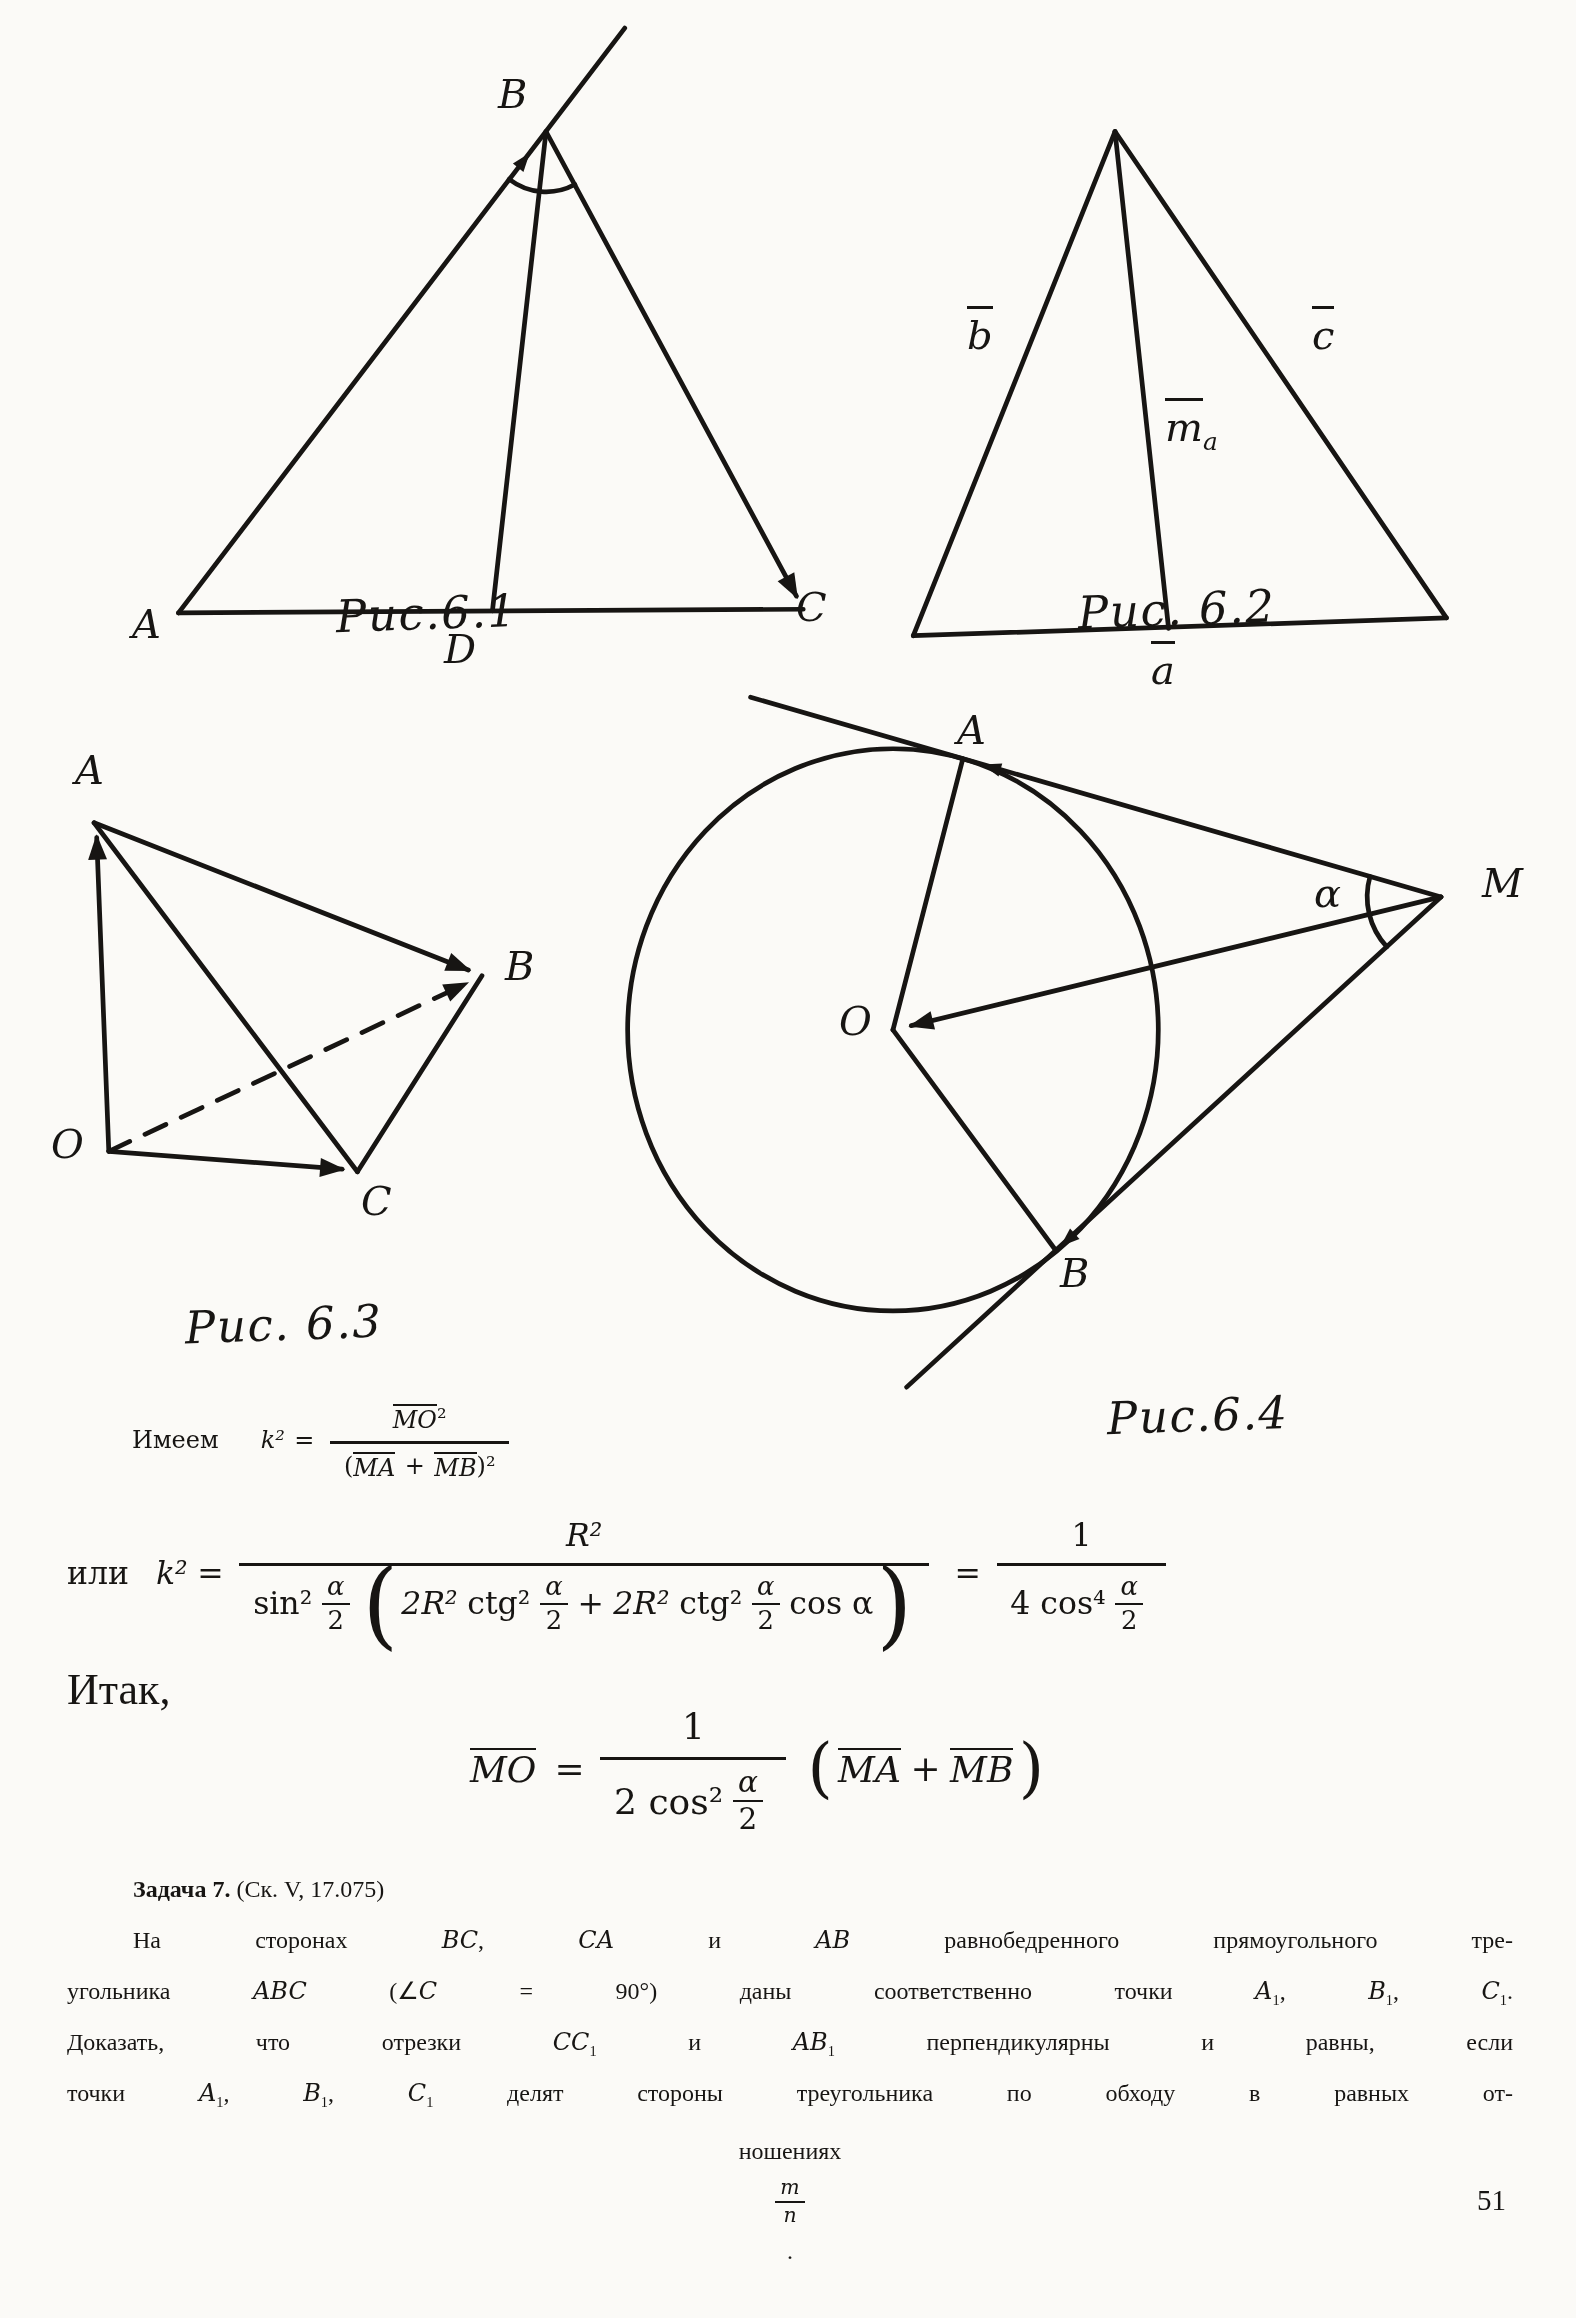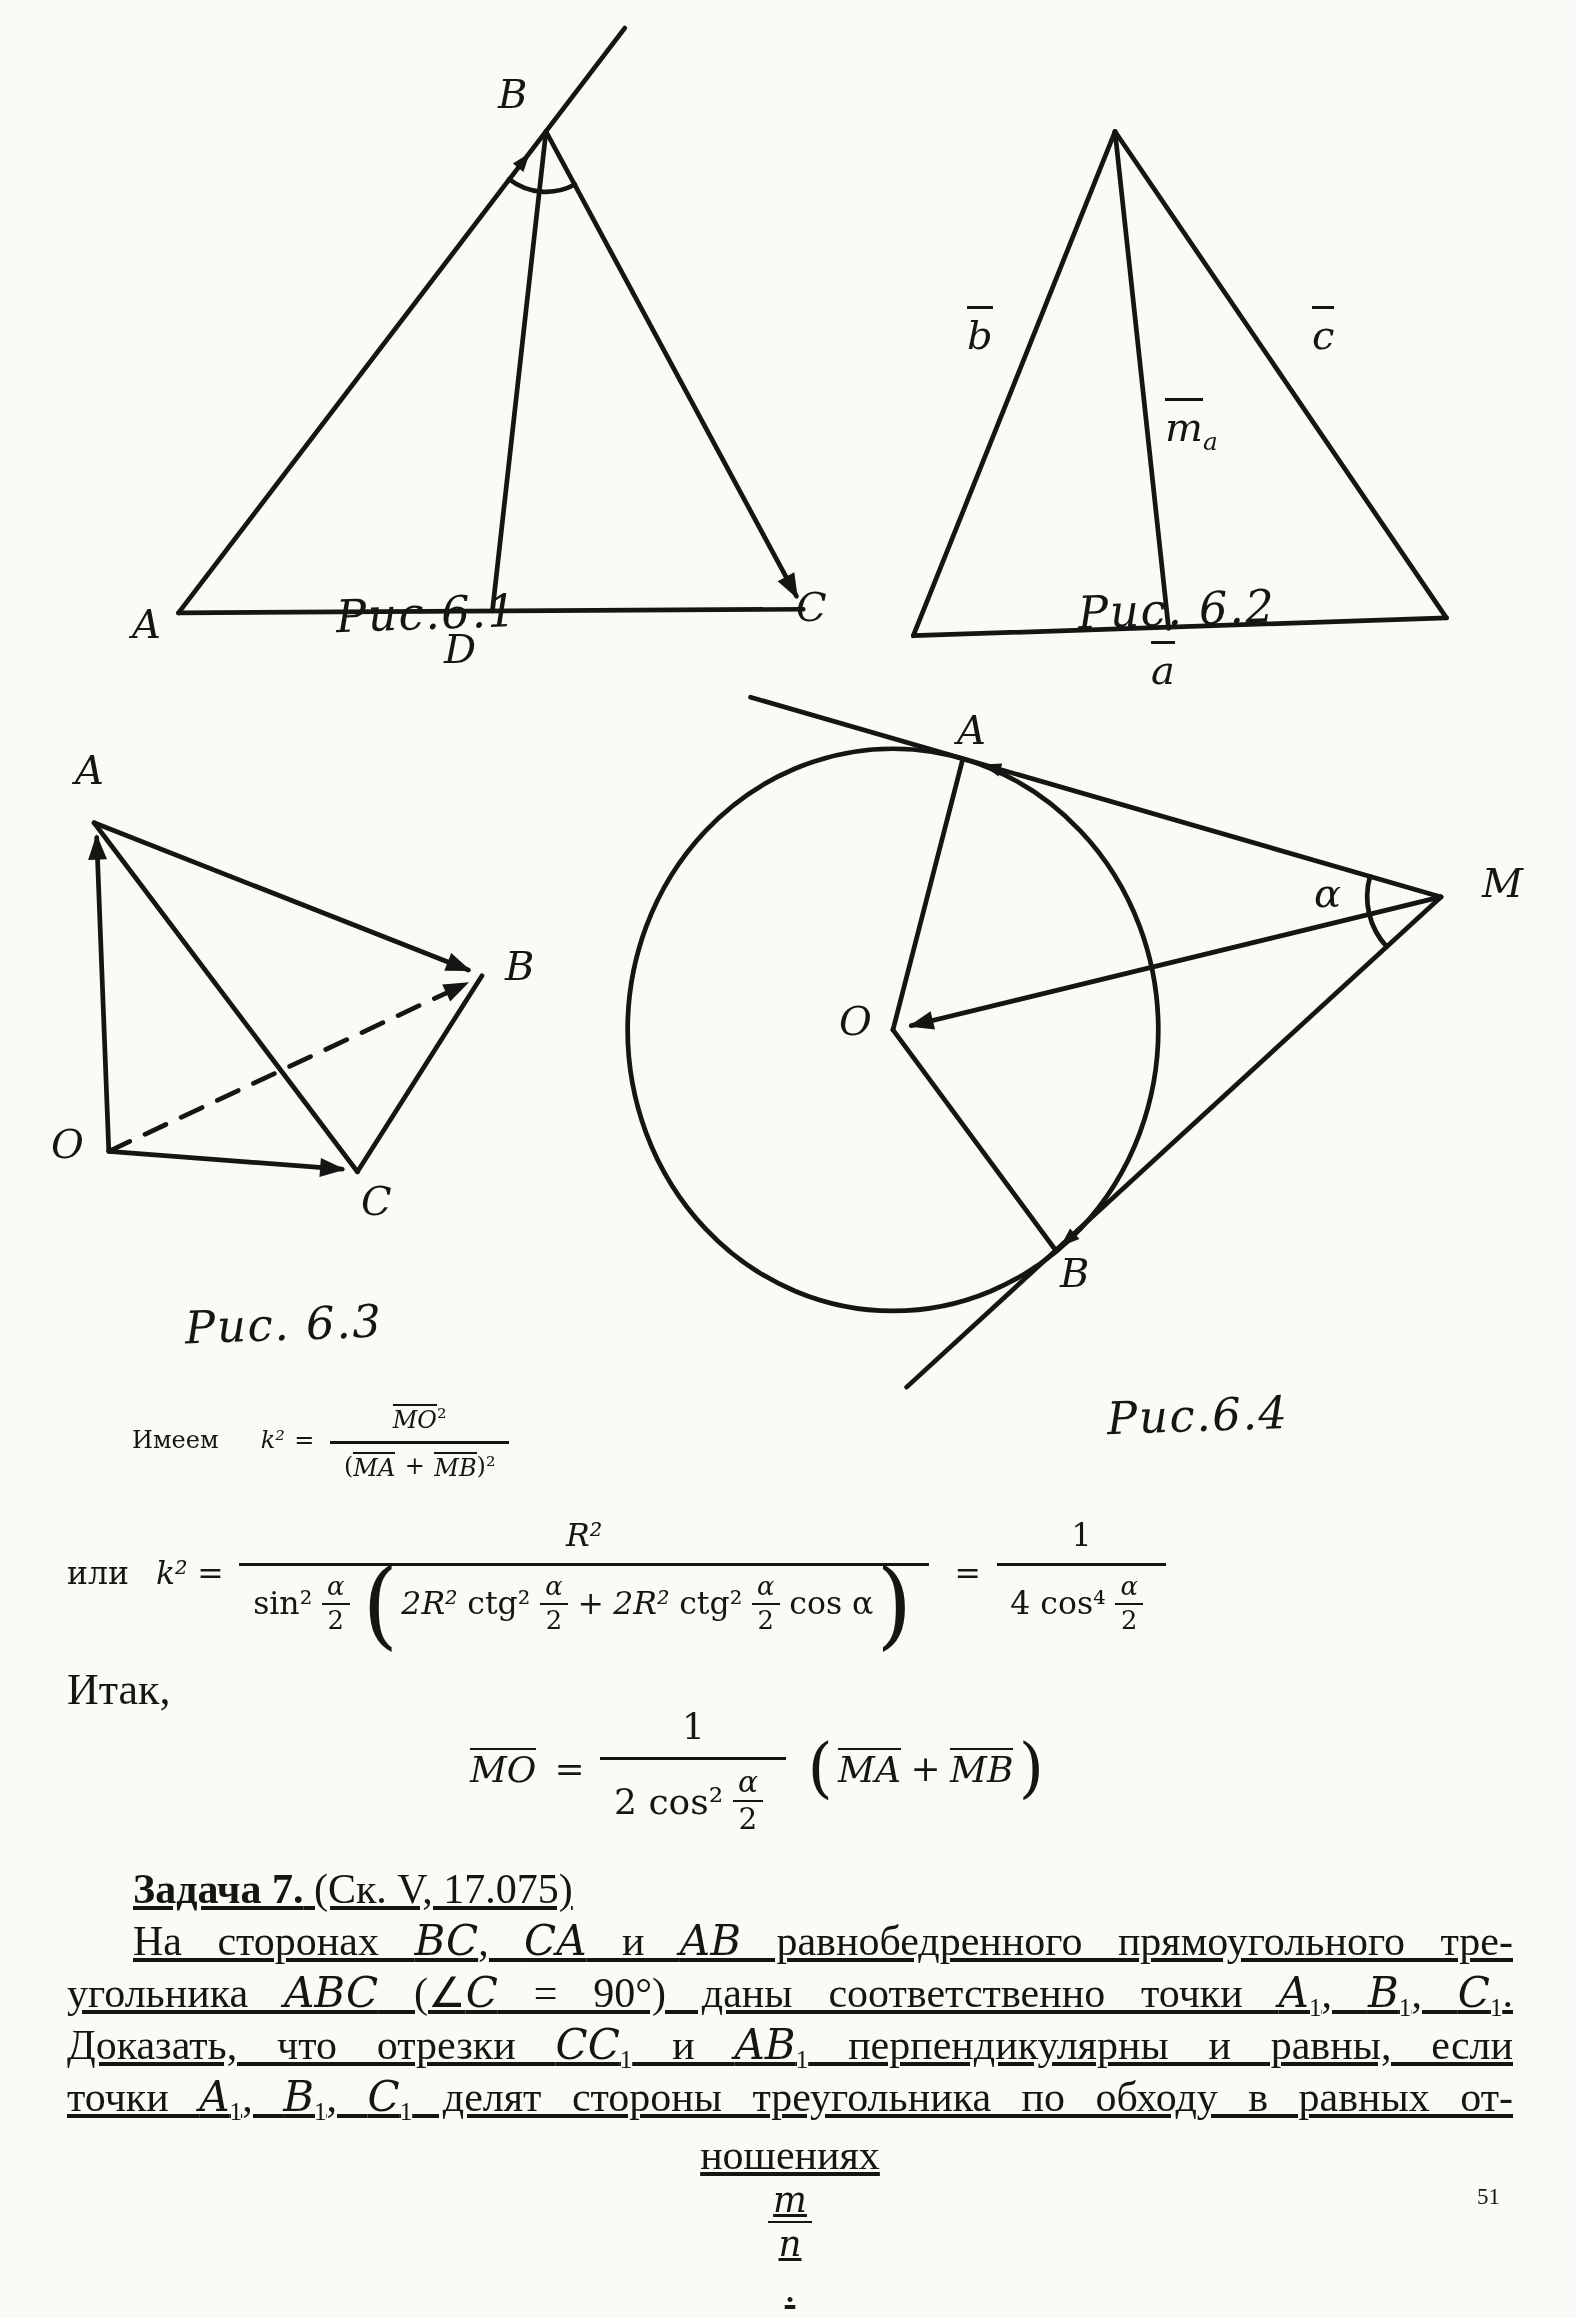--- a/index.html
+++ b/index.html
@@ -43,32 +43,32 @@
   .fden{display:flex;justify-content:center;align-items:center;padding:7.4px 13.7px 0;}
   .sfrac{display:inline-flex;flex-direction:column;align-items:stretch;font-size:0.82em;margin:0 9.5px;}
   .sfrac .n{text-align:center;border-bottom:2.6px solid var(--ink);padding:0 5.3px 2.1px;line-height:1.05;}
   .sfrac .d{text-align:center;padding-top:2.1px;line-height:1.05;}
   .bp{font-size:2.9em;font-weight:400;line-height:0;transform:scaleY(1.05);margin:0 3.2px;}
   .mp{font-size:1.8em;font-weight:400;line-height:0;margin:0 5.3px;}
   .itak{position:absolute;font-size:44px;font-family:"Liberation Serif",serif;}
   
   .prob{
     position:absolute;left:67px;top:1864px;width:1446px;
-    font-size:42px;line-height:51px;text-decoration:underline;
+    font-size:24px;line-height:51px;
   }
   .pline{min-height:51px;}
   .just{text-align:justify;text-align-last:justify;}
   .indent{text-indent:66px;}
   .prob b{font-weight:bold;}
   .prob .mi{font-family:"DejaVu Serif",serif;}
   .prob sub{font-size:0.6em;line-height:0;}
   .ang{font-family:"DejaVu Sans",sans-serif;}
   .l5{display:flex;align-items:center;margin-top:7.4px;flex-direction:column;}
   .l5 .sfrac{font-size:0.85em;margin:0 11.6px;}
-  .pageno{position:absolute;left:1477px;top:2184px;font-size:23px;font-family:"Liberation Serif",serif;}
+  .pageno{position:absolute;left:1477px;top:2184px;font-size:29px;font-family:"Liberation Serif",serif;}
 </style>
 </head>
 <body>
 
 <div class="page">
 
   <svg class="fig" style="left:21px;top:0px" width="819" height="683" viewBox="0 0 1560 1300">
     <defs>
       <marker id="ar61" markerUnits="userSpaceOnUse" markerWidth="52" markerHeight="40" refX="44" refY="20" orient="auto">
         <polygon points="2,2 50,20 2,38"></polygon>

